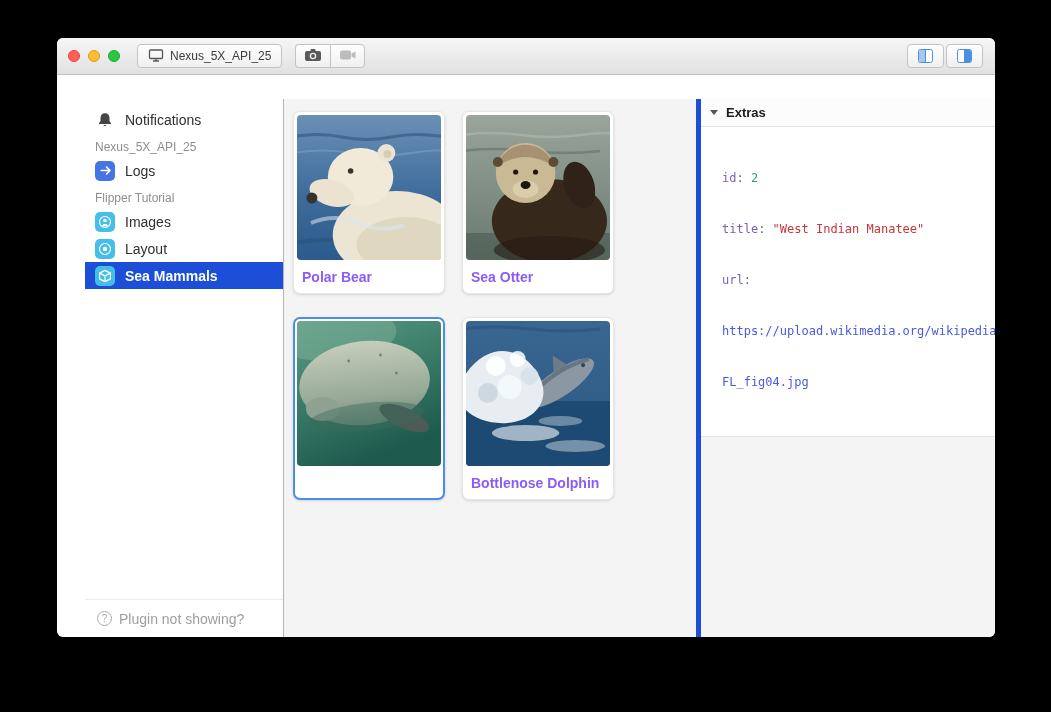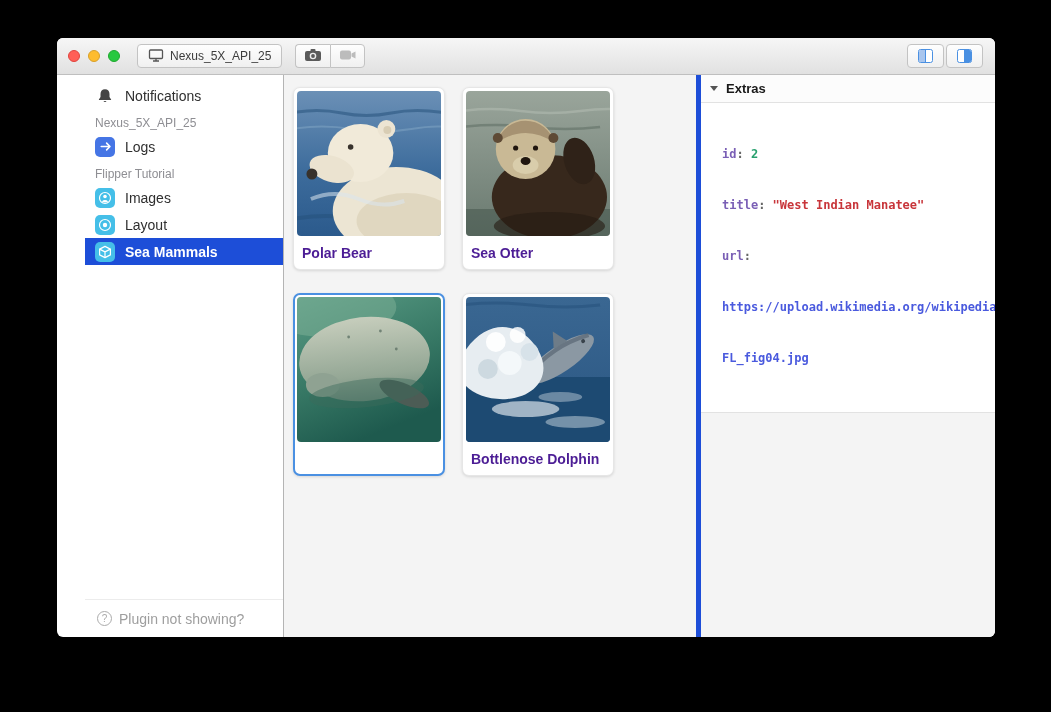--- a/index.html
+++ b/index.html
@@ -1,20 +1,20 @@
 <!DOCTYPE html>
 <html><head>
 <meta charset="utf-8">
 <style>
   * { margin:0; padding:0; box-sizing:border-box; }
   html,body { width:1051px; height:712px; background:#000; font-family:"Liberation Sans",sans-serif; overflow:hidden; }
 
   .window { position:absolute; left:57px; top:38px; width:938px; height:599px;
     border-radius:6px; overflow:hidden; background:#fff;
-    box-shadow:0 22px 60px rgba(0,0,0,.55); display:flex; flex-direction:column; }
+    box-shadow:0 22px 60px rgba(0,0,0,.55); display:flex; flex-direction:column;gap:24px; }
 
   
   .toolbar { height:37px; flex:0 0 37px; background:linear-gradient(#f6f6f6,#e1e1e1);
     border-bottom:1px solid #bfbfbf; display:flex; align-items:center; padding:0 10px; }
   .traffic { display:flex; gap:8px; margin-left:1px; }
   .tl { width:12px; height:12px; border-radius:50%; }
   .tl.red{ background:#ff5f57; border:0.5px solid #e0443e; }
   .tl.yellow{ background:#febc2e; border:0.5px solid #d8a02a; }
   .tl.green{ background:#28c840; border:0.5px solid #1fa92e; }
 
@@ -56,32 +56,32 @@
     display:flex; align-items:center; justify-content:center; font-size:10px; color:#ababab; }
 
   
   .main { flex:1; background:#f4f4f4; padding:12px 0 0 9px; overflow:hidden; }
   .cards { display:grid; grid-template-columns:152px 152px; gap:23px 17px; }
   .card { width:152px; height:183px; background:#fff; border-radius:7px;
     border:1px solid #e6e6e6; box-shadow:0 1px 3px rgba(0,0,0,.12); padding:3px; }
   .card.selected { border:2px solid #4a90e2; padding:2px; }
   .card-img { width:100%; height:145px; border-radius:4px; overflow:hidden; }
   .card-img svg { display:block; width:100%; height:100%; }
-  .card-title { font-size:14px; font-weight:700; color:#4c1d95; padding:9px 5px 0;
+  .card-title { font-size:14px; font-weight:700; color:#8b5cf6; padding:9px 5px 0;
     white-space:nowrap; overflow:hidden; }
 
   
   .rightpanel { width:299px; flex:0 0 299px; border-left:5px solid #1d4ed8;
     background:#f4f4f4; display:flex; flex-direction:column; }
   .extras-header { height:28px; flex:0 0 28px; background:#fcfcfc; border-bottom:1px solid #e2e2e2;
     display:flex; align-items:center; gap:8px; padding:0 9px; font-size:13px; font-weight:700; color:#1a1a1a; }
   .tri-down { width:0; height:0; border-left:4.5px solid transparent;
     border-right:4.5px solid transparent; border-top:5.5px solid #555; }
   .extras-json { background:#fff; border-bottom:1px solid #e2e2e2; padding:9px 0 11px 21px;
-    font-family:"DejaVu Sans Mono",monospace; font-size:12px; line-height:17px; white-space:pre; overflow:hidden;font-weight:bold; }
+    font-family:"DejaVu Sans Mono",monospace; font-size:12px; line-height:17px; white-space:pre; overflow:hidden; }
   .jk { color:#7a5fb5; }
   .jp { color:#666; }
   .jn { color:#28a06e; }
   .js { color:#c8353a; }
   .ju { color:#4a5ade; }
 </style>
 </head>
 <body>
 
 <div class="window">

